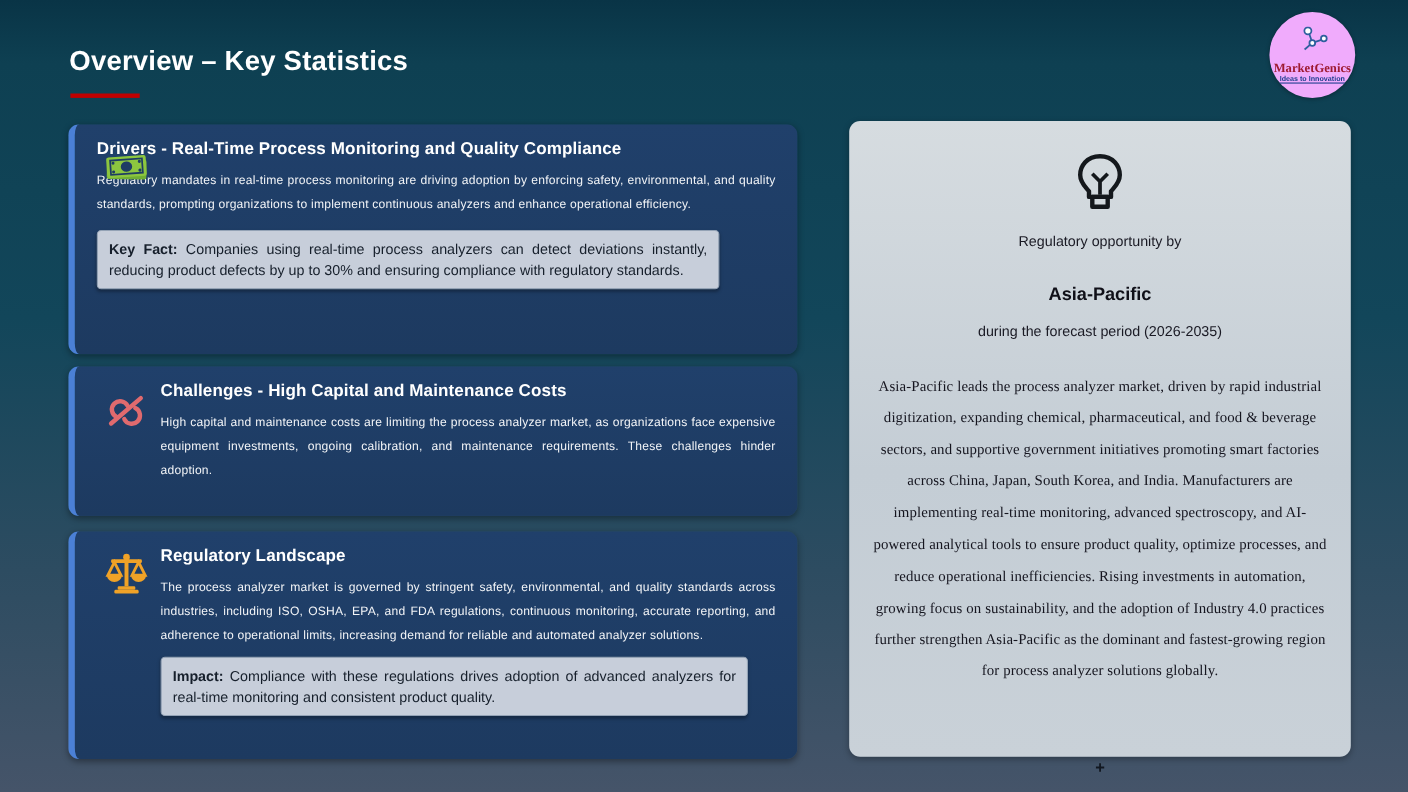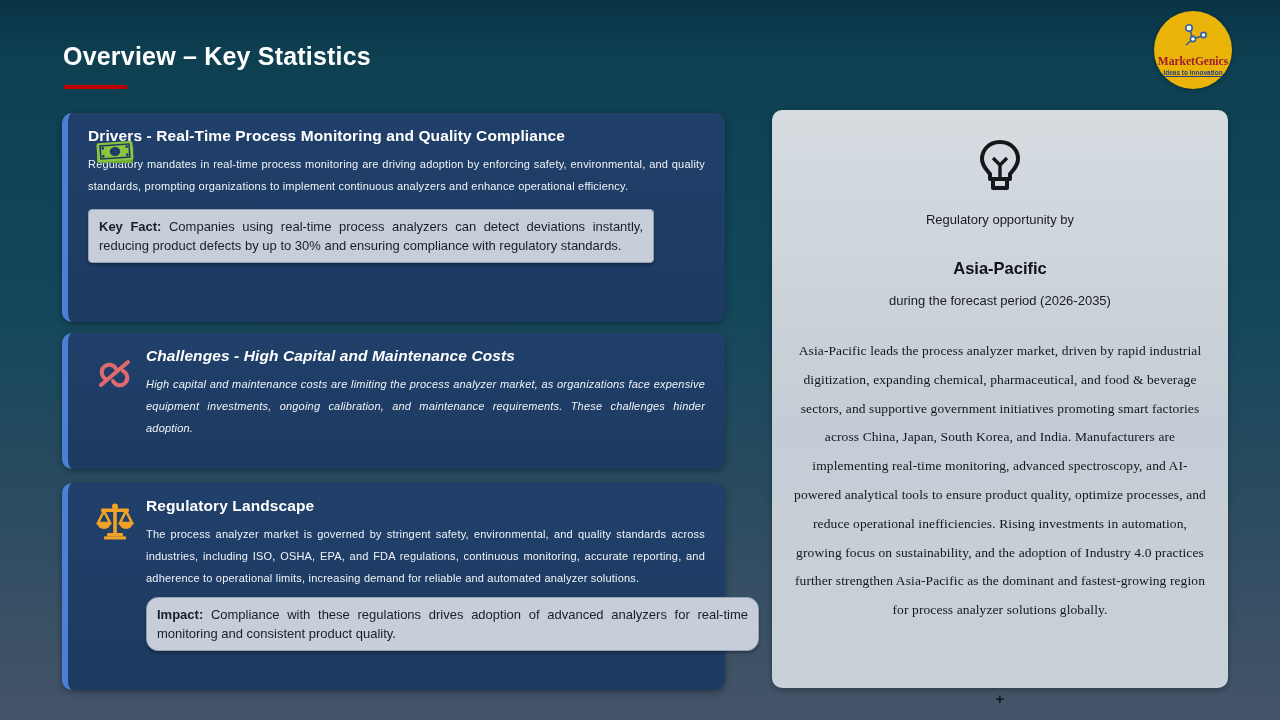--- a/index.html
+++ b/index.html
@@ -15,21 +15,21 @@
     position:absolute; left:63px; top:42px;
     font-size:25px; font-weight:bold; color:#ffffff; letter-spacing:.2px;
   }
   .title-underline {
     position:absolute; left:64px; top:85px; width:63px; height:4px; background:#c00000;
   }
 
   
   .logo {
     position:absolute; left:1154px; top:11px; width:78px; height:78px;
-    background:#eab308; border-radius:50%;
+    background:#f0abfc; border-radius:50%;
     display:flex; flex-direction:column; align-items:center; justify-content:center;
     box-shadow:0 1px 4px rgba(0,0,0,.35);
   }
   .logo svg { margin-bottom:1px; }
   .logo-name { font-family:"Liberation Serif", serif; font-weight:bold; font-size:11.5px; color:#9e1b32; line-height:1.1; }
   .logo-tagline { font-size:6.5px; color:#1f3f8f; font-weight:bold; text-decoration:underline; margin-top:1px; }
 
   
   .card {
     position:absolute; left:62px; width:663px;
@@ -43,21 +43,21 @@
   .card-title { font-size:15.5px; font-weight:bold; color:#ffffff; margin-bottom:8px; letter-spacing:.1px; }
   .card-body {
     font-size:11px; color:#f2f4f7; text-align:justify; line-height:22px; letter-spacing:.2px;
   }
   .callout {
     background:#c7ceda; color:#161f2b; border:1px solid #93a2b5; border-radius:4px;
     font-size:13px; line-height:19px; padding:7px 10px; text-align:justify;
     box-shadow:0 2px 3px rgba(0,0,0,.3);
   }
   .card1 .callout { margin-top:12px; width:566px; }
-  .card3 .callout { margin-top:8px; width:613px;border-radius:12px; }
+  .card3 .callout { margin-top:8px; width:534px; }
   .callout b { font-weight:bold; }
 
   
   .panel {
     position:absolute; left:772px; top:110px; width:456px; height:578px;
     background:linear-gradient(180deg,#d6dce0 0%,#c4cdd5 55%,#c9d1d8 100%);
     border-radius:10px; color:#14141e;
     text-align:center; padding:11px 22px 0 22px;
     box-shadow:0 2px 6px rgba(0,0,0,.3);
   }
@@ -113,21 +113,21 @@
       </g>
     </svg>
   </span>
   <div class="card-title">Drivers - Real-Time Process Monitoring and Quality Compliance</div>
   <div class="card-body">Regulatory mandates in real-time process monitoring are driving adoption by enforcing safety, environmental, and quality standards, prompting organizations to implement continuous analyzers and enhance operational efficiency.</div>
   <div class="callout">
     <b>Key Fact:</b><span> Companies using real-time process analyzers can detect deviations instantly, reducing product defects by up to 30% and ensuring compliance with regulatory standards.</span>
   </div>
 </div>
 
-<div class="card card2" style="top:333px; height:136px;font-style:italic;">
+<div class="card card2" style="top:333px; height:136px;">
   <span class="card-icon" style="top:18px;">
     <svg width="46" height="46" viewBox="0 0 46 46">
       <g stroke="#e06a6e" stroke-width="4" fill="none" stroke-linecap="round">
         <path d="M14 28 a7.5 7.5 0 1 1 10 -10"></path>
         <path d="M21 30 a7.5 7.5 0 1 0 10 -10"></path>
         <line x1="9" y1="34" x2="36" y2="11"></line>
       </g>
     </svg>
   </span>
   <div class="card-title">Challenges - High Capital and Maintenance Costs</div>

